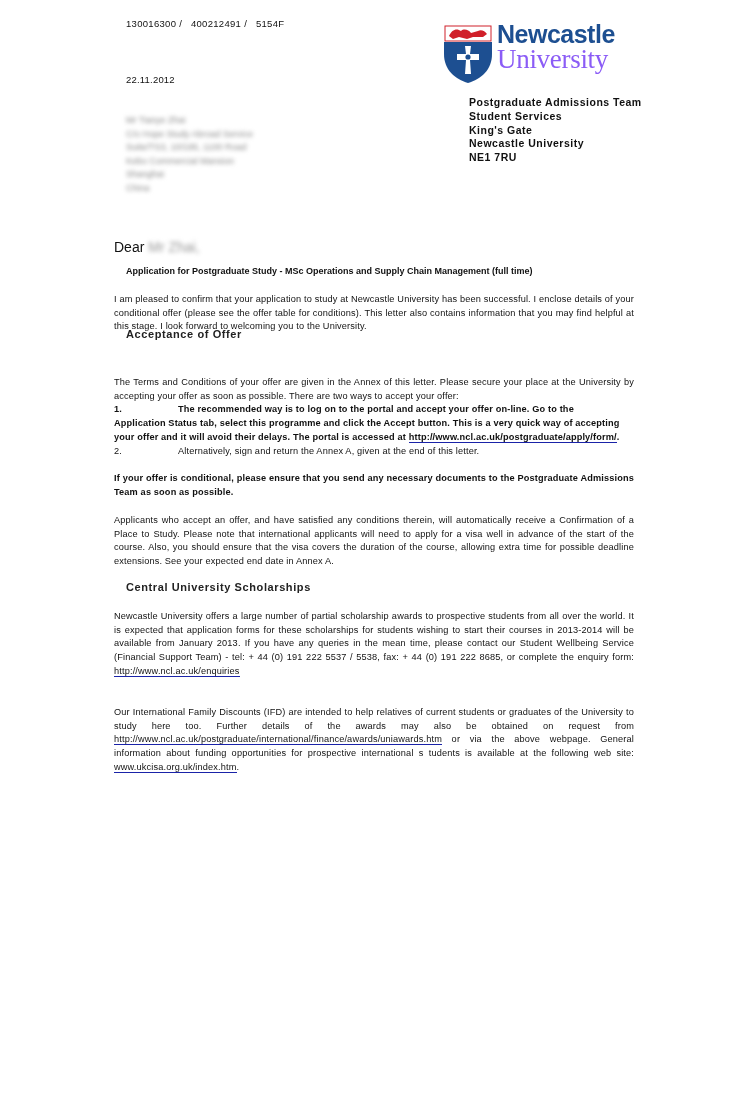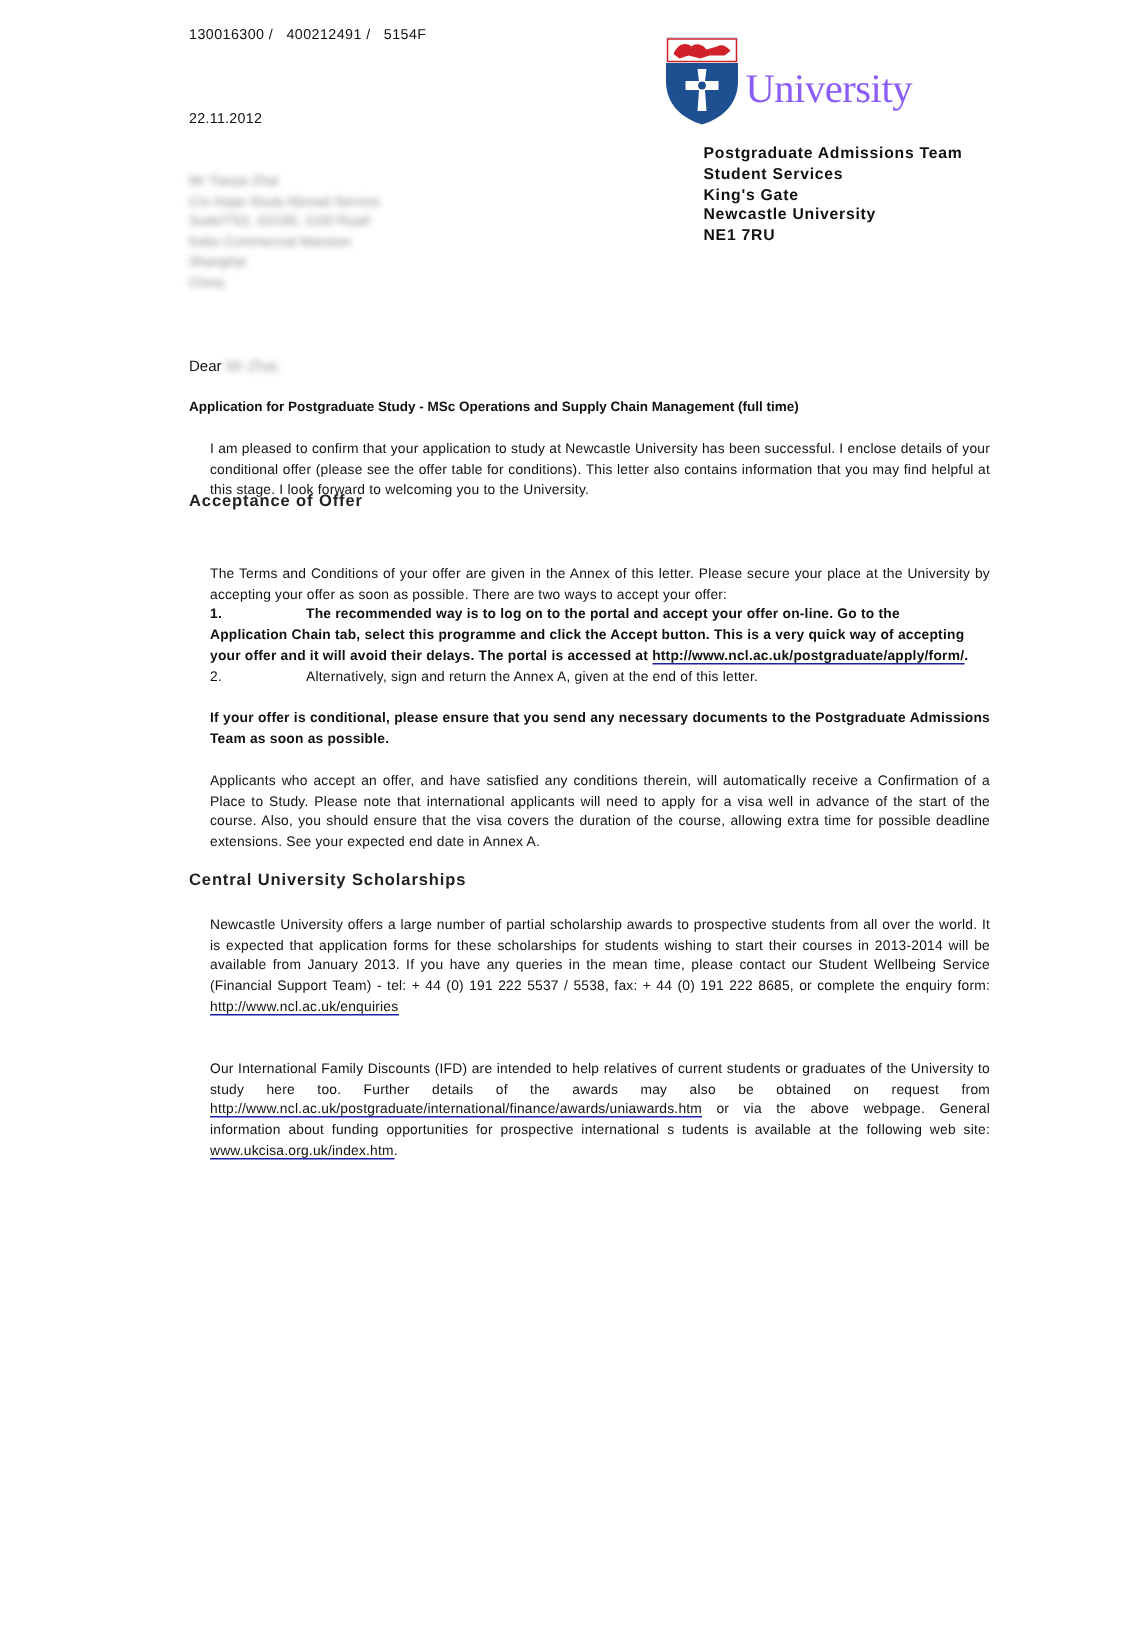--- a/index.html
+++ b/index.html
@@ -9,24 +9,24 @@
   .ref { left:126px; top:18px; font-size:9.5px; letter-spacing:0.3px; white-space:pre;text-align:right; }
   .date { left:126px; top:46px; font-size:9.5px; letter-spacing:0.2px;margin-top:28px; }
   .logo { left:443px; top:24px; width:180px; height:62px; }
   .shield { position:absolute; left:0; top:0; width:50px; height:60px; }
   .logo-text1 { position:absolute; left:54px; top:-4px; font-family:"Liberation Sans", sans-serif;
                 font-weight:bold; font-size:25px; color:#1d4f91; letter-spacing:-0.5px; }
   .logo-text2 { position:absolute; left:54px; top:20px; font-family:"Liberation Serif", serif;
                 font-size:27px; color:#8b5cf6; letter-spacing:-0.3px; }
   .addr { left:469px; top:96px; font-size:10.5px; font-weight:bold; line-height:13.8px; letter-spacing:0.5px; }
   .recipient { left:126px; top:114px; font-size:9px; line-height:13.5px; color:#8a8a8a; filter:blur(2.2px); }
-  .dear { left:126px; top:239px; font-size:10px; }
+  .dear { left:114px; top:239px; font-size:14px; }
   .dear .blur { color:#999; filter:blur(2px); }
   .subject { left:126px; top:266px; font-size:9px; font-weight:bold; }
-  .para { left:140px; width:520px; font-size:9.2px; line-height:13.7px; text-align:justify; letter-spacing:0.15px; }
+  .para { left:114px; width:520px; font-size:9.2px; line-height:13.7px; text-align:justify; letter-spacing:0.15px; }
   .heading { left:126px; font-size:11px; font-weight:bold; letter-spacing:0.6px; color:#222; }
   a.link { color:#111; text-decoration:none; border-bottom:1.5px solid #1a23a8; }
   .b { font-weight:bold; }
   .num { display:inline-block; width:64px; }
   .line { display:block; white-space:nowrap; }
 </style>
 </head>
 <body>
 
 <div class="abs ref">130016300 /   400212491 /   5154F</div>
@@ -34,20 +34,21 @@
 
 <div class="abs logo">
   <svg class="shield" viewBox="0 0 50 60">
     <path d="M1 1 H49 V30 C49 46 38 55 25 59 C12 55 1 46 1 30 Z" fill="#1d4f91"></path>
     <rect x="1" y="1" width="48" height="17" fill="#ffffff"></rect>
     <rect x="2" y="2" width="46" height="15" fill="#ffffff" stroke="#d0202a" stroke-width="1"></rect>
     <path d="M6 12 C9 5 14 4 18 7 C21 4 26 6 28 9 L35 7 C38 5 42 7 44 10 L40 13 L30 13 L24 15 L16 13 L10 15 Z" fill="#d0202a"></path>
     <path d="M22 22 H28 L27 30 H36 V36 H27 L28 50 H22 L23 36 H14 V30 H23 Z" fill="#ffffff"></path>
     <circle cx="25" cy="33" r="2.6" fill="#1d4f91"></circle>
   </svg>
+  <div class="logo-text1">Newcastle</div>
   <div class="logo-text2">University</div>
 </div>
 
 <div class="abs addr">
   <div>Postgraduate Admissions Team</div>
   <div>Student Services</div>
   <div>King's Gate</div>
   <div>Newcastle University</div>
   <div>NE1 7RU</div>
 </div>
@@ -70,21 +71,21 @@
 
 <div class="abs para" style="top:293px;">I am pleased to confirm that your application to study at Newcastle University has been successful. I enclose details of your conditional offer (please see the offer table for conditions). This letter also contains information that you may find helpful at this stage. I look forward to welcoming you to the University.</div>
 
 <div class="abs heading" style="top:328px;">Acceptance of Offer</div>
 
 <div class="abs para" style="top:376px;">
   <span>The Terms and Conditions of your offer are given in the Annex of this letter. Please secure your place at the University by accepting your offer as soon as possible. There are two ways to accept your offer:</span>
   <span class="line b">
     <span class="num">1.</span><span>The recommended way is to log on to the portal and accept  your offer on-line. Go to the</span>
   </span>
-  <span class="line b">Application Chain tab, select this programme and click the Accept button. This is a very quick way  of accepting</span>
+  <span class="line b">Application Status tab, select this programme and click the Accept button. This is a very quick way  of accepting</span>
   <span class="line b"><span>your offer and it will avoid their delays. The portal is accessed at </span><a class="link">http://www.ncl.ac.uk/postgraduate/apply/form/</a><span>.</span></span>
   <span class="line">
     <span class="num">2.</span><span>Alternatively, sign and return the Annex A, given at the end of this letter.</span>
   </span>
 </div>
 
 <div class="abs para" style="top:472px;font-weight:bold;">If your offer is conditional, please ensure that you send any necessary documents to the Postgraduate Admissions Team  as soon as possible.</div>
 
 <div class="abs para" style="top:514px;">Applicants who accept an offer, and have satisfied any conditions therein, will automatically receive a Confirmation of a Place to Study. Please note that international applicants will need to apply for a visa well in advance of the start of the course. Also, you should ensure that the visa covers the duration of the course, allowing extra time for possible deadline extensions. See your expected end date in Annex A.</div>
 

